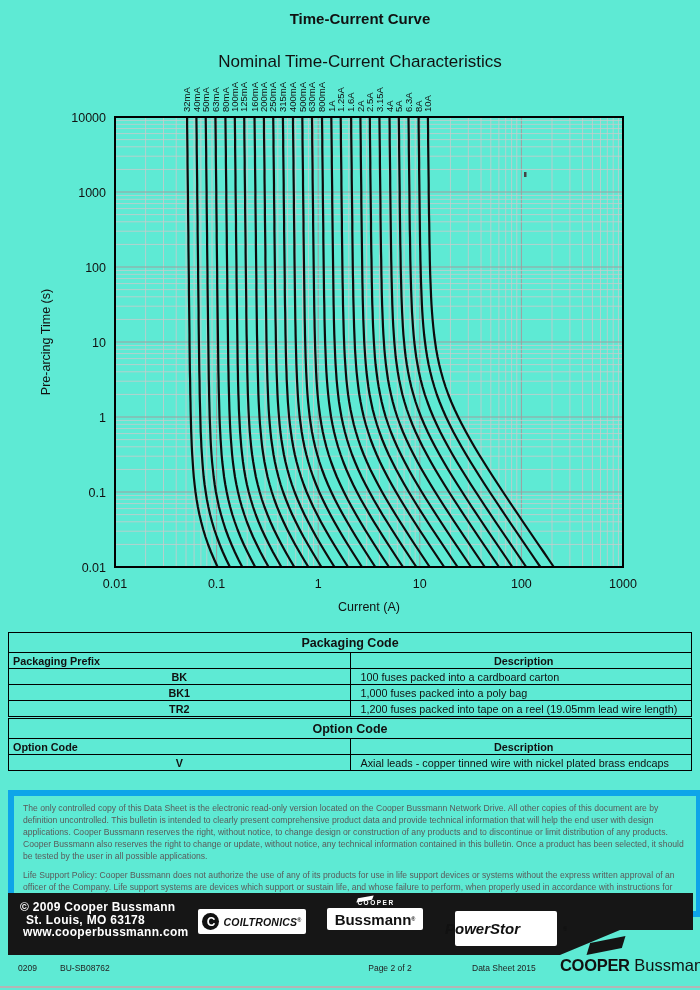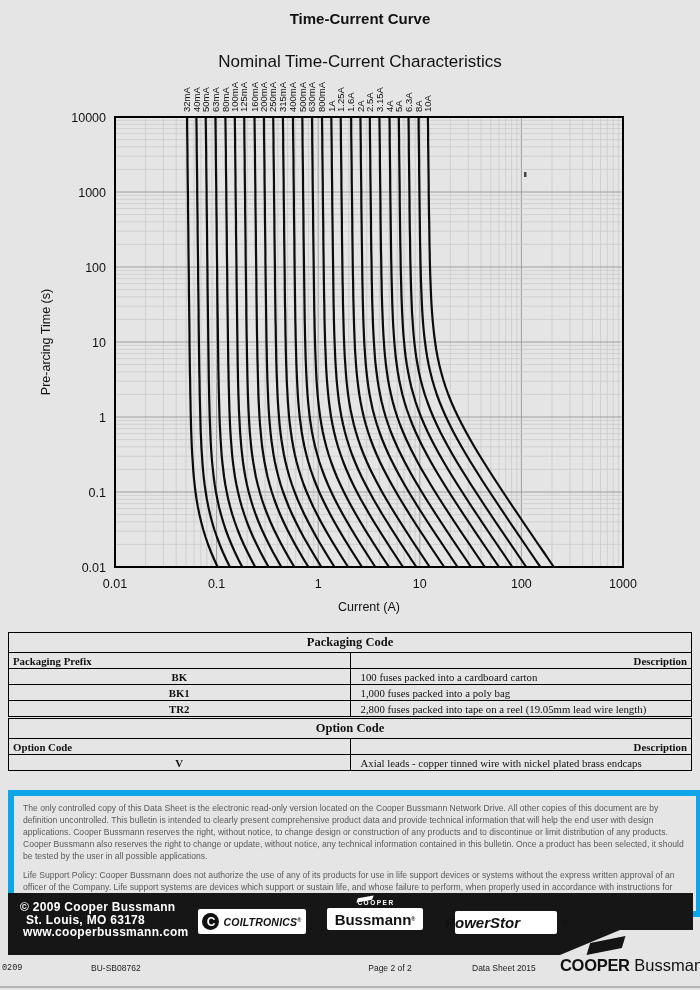--- a/index.html
+++ b/index.html
@@ -1,40 +1,40 @@
 <!DOCTYPE html>
 <html><head>
 <meta charset="utf-8">
 <style>
   html,body{margin:0;padding:0;background:#ffffff;}
-  #page{position:relative;width:700px;height:990px;background:#e5e5e5;overflow:hidden;
+  #page{position:relative;width:700px;height:990px;background:#5eead4;overflow:hidden;
         font-family:"Liberation Sans",sans-serif;color:#111;}
   .doc-title{position:absolute;top:10px;left:20px;width:680px;text-align:center;
              font-size:15px;font-weight:bold;color:#111;}
   .doc-subtitle{position:absolute;top:52px;left:20px;width:680px;text-align:center;
              font-size:17px;color:#111;}
   #tcc-svg{position:absolute;top:75px;left:0;}
   .gmin{stroke:#cacaca;stroke-width:0.8;}
   .gmaj{stroke:#9e9e9e;stroke-width:1;}
   .pborder{fill:none;stroke:#000;stroke-width:2;}
   .curve{fill:none;stroke:#0c0c0c;stroke-width:2.2;stroke-linejoin:round;}
   .clabel{font-size:9.5px;font-family:"Liberation Sans",sans-serif;fill:#111;}
   .xtick{font-size:12.5px;font-family:"Liberation Sans",sans-serif;fill:#111;text-anchor:middle;}
   .ytick{font-size:12.5px;font-family:"Liberation Sans",sans-serif;fill:#111;text-anchor:end;}
   .axlabel{font-size:12.5px;font-family:"Liberation Sans",sans-serif;fill:#111;text-anchor:middle;}
 
   .tbl-wrap{position:absolute;left:8px;width:684px;}
   #tbl0{top:632px;} #tbl1{top:718px;}
   table.dtab{width:100%;border-collapse:collapse;table-layout:fixed;
-             font-family:Liberation Serif, serif;}
+             font-family:Liberation Sans, sans-serif;}
   table.dtab td,table.dtab th{border:1.2px solid #000;padding:1px 4px;font-size:10.8px;
              color:#111;height:13px;}
   table.dtab .ttl{font-size:12.5px;font-weight:bold;text-align:center;height:17px;}
   table.dtab .hk{font-weight:bold;text-align:left;width:128px;}
-  table.dtab .hd{font-weight:bold;text-align:right;padding-left:10px;}
+  table.dtab .hd{font-weight:bold;text-align:center;padding-left:10px;}
   table.dtab .ck{font-weight:bold;text-align:center;}
   table.dtab .cd{text-align:left;padding-left:10px;}
 
   .disclaimer{position:absolute;top:790px;left:8px;width:664px;border:6px solid #0ea5e9;
              padding:6px 9px;font-size:8.6px;line-height:12px;color:#5a5a5a;}
   .disclaimer p{margin:0 0 7px 0;}
   .disclaimer p:last-child{margin:0;}
 
   .blackbar{position:absolute;top:893px;left:8px;width:685px;height:62px;background:#161616;
             clip-path:polygon(0px 0px,685px 0px,685px 37px,612px 37px,552px 62px,0px 62px);}
@@ -48,34 +48,34 @@
   .coil-c{display:inline-flex;width:17px;height:17px;border-radius:50%;background:#111;color:#fff;
           font-size:12px;font-weight:bold;align-items:center;justify-content:center;}
   .coil-txt{font-size:10.5px;font-weight:bold;font-style:italic;letter-spacing:.2px;}
   .bussmann-grp{position:absolute;left:319px;top:6px;width:96px;}
   .mini-flag{position:absolute;left:30px;top:-2px;width:16px;height:4px;background:#fff;
              transform:rotate(-10deg) skewX(-30deg);}
   .mini-cooper{color:#fff;font-size:6.5px;font-weight:bold;letter-spacing:1.5px;text-align:center;
              padding-left:2px;}
   .bussmann-box{margin-top:2px;width:96px;height:22px;background:#fff;border-radius:2px;
              display:flex;align-items:center;justify-content:center;font-size:15px;font-weight:bold;}
-  .powerstor{left:447px;top:18px;width:102px;height:23px;font-size:15px;font-weight:bold;
+  .powerstor{left:447px;top:18px;width:102px;height:35px;font-size:15px;font-weight:bold;
              font-style:italic;gap:43px;}
   .reg{font-size:5.5px;vertical-align:super;font-style:normal;}
 
   .cb-logo{position:absolute;left:560px;top:936px;width:140px;height:42px;color:#111;}
   .cb-flag{position:absolute;left:28px;top:4px;width:36px;height:11px;background:#141414;
            transform:rotate(-11deg) skewX(-28deg);}
   .cb-text{position:absolute;left:0;top:20px;white-space:nowrap;font-size:16.5px;}
   .cb-cooper{font-weight:800;letter-spacing:-.3px;}
   .cb-buss{font-weight:400;}
 
   .footnote{position:absolute;top:963px;left:0;width:700px;font-size:8.5px;color:#222;}
-  .fn-code{position:absolute;left:2px;font-family:Liberation Mono, monospace;}
-  .fn-doc{position:absolute;left:60px;margin-left:31px;}
+  .fn-code{position:absolute;left:18px;}
+  .fn-doc{position:absolute;left:60px;}
   .fn-page{position:absolute;left:340px;width:100px;text-align:center;}
   .fn-right{position:absolute;left:472px;}
   .bottom-rule{position:absolute;top:986px;left:0;width:700px;height:2px;background:#b5b5b5;}
 </style>
 </head>
 <body>
 
 <div id="page">
 
   <div class="doc-title">Time-Current Curve</div>
@@ -267,21 +267,21 @@
           <tr>
             <td class="ck">BK</td>
             <td class="cd">100 fuses packed into a cardboard carton</td>
           </tr>
           <tr>
             <td class="ck">BK1</td>
             <td class="cd">1,000 fuses packed into a poly bag</td>
           </tr>
           <tr>
             <td class="ck">TR2</td>
-            <td class="cd">2,800 fuses packed into tape on a reel (19.05mm lead wire length)</td>
+            <td class="cd">1,200 fuses packed into tape on a reel (19.05mm lead wire length)</td>
           </tr>
         </tbody>
       </table>
     </div>
   <div class="tbl-wrap" id="tbl1">
       <table class="dtab">
         <tbody>
           <tr>
             <td colspan="2" class="ttl">Option Code</td>
           </tr>

